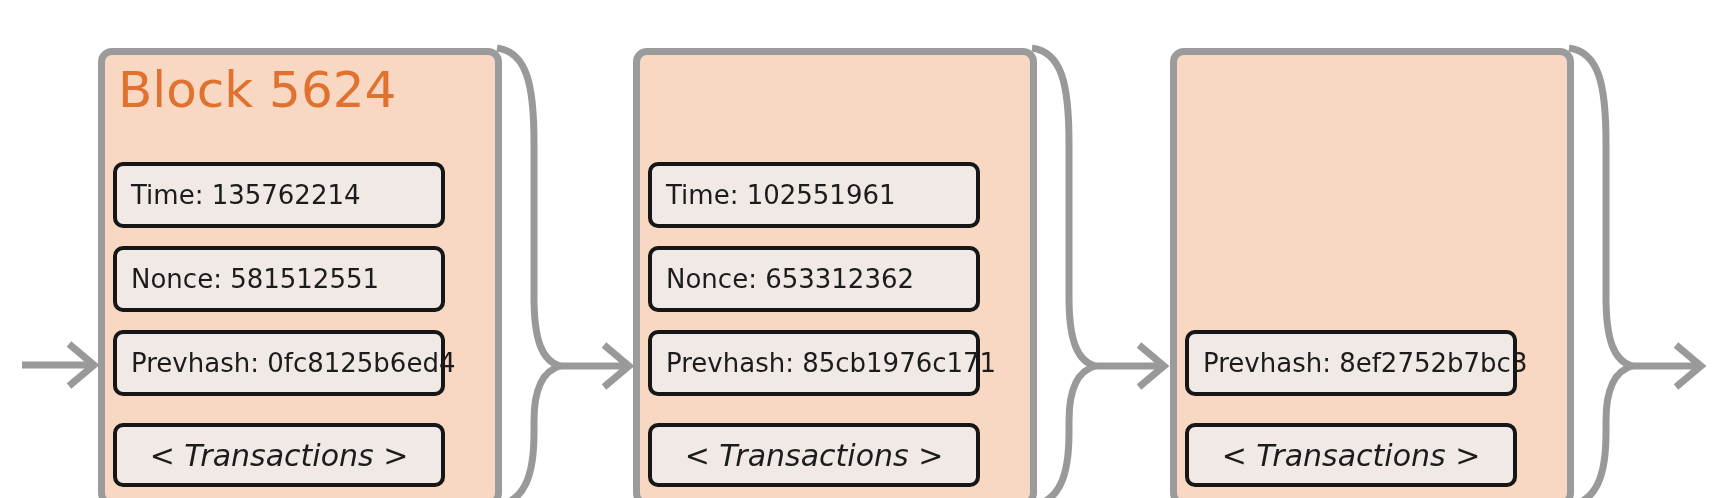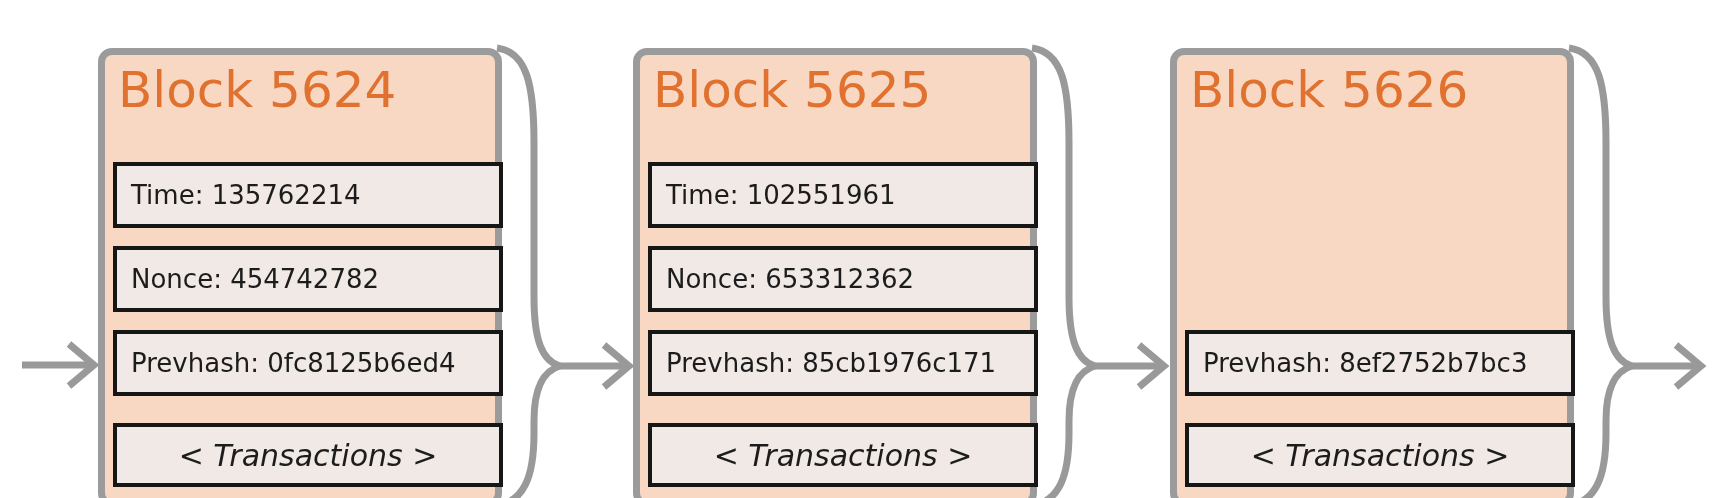--- a/index.html
+++ b/index.html
@@ -14,24 +14,24 @@
     background:var(--block-fill,#f8d8c2);
     border:7px solid var(--block-border,#9b9b9b);
     border-radius:14px;
   }
   .block-title{
     position:absolute;top:6px;left:13px;
     font-size:50px;line-height:58px;color:var(--title,#e0712e);
     white-space:nowrap;
   }
   .field{
-    position:absolute;left:8px;width:390px;height:66px;box-sizing:border-box;
+    position:absolute;left:8px;width:332px;height:66px;box-sizing:border-box;
     background:var(--field-fill,#f0e9e6);
     border:4px solid var(--field-border,#161616);
-    border-radius:0;
+    border-radius:10px;
     display:flex;align-items:center;padding-left:14px;
     font-size:26px;color:var(--field-text,#1c1c1c);
     white-space:nowrap;
   }
   .f-time{top:107px}
   .f-nonce{top:191px}
   .f-prev{top:275px}
   .f-tx{
     top:368px;height:64px;justify-content:center;padding-left:0;
     font-size:30px;cursor:pointer;font-style:italic;
@@ -65,32 +65,30 @@
     <g transform="translate(1072,0)">
       <path d="M 497 13 C 527 17 534 50 534 108 L 534 262 C 534 305 542 326 560 331 C 542 336 534 355 534 386 L 534 398 C 534 442 524 466 497 471"></path>
       <path d="M 560 331 H 626"></path>
       <path d="M 604 310 L 629 331 L 604 352"></path>
     </g>
   </svg>
 
   <div class="block b1">
     <div class="block-title">Block 5624</div>
     <div class="field f-time">Time: 135762214</div>
-    <div class="field f-nonce">Nonce: 454742782</div>
+    <div class="field f-nonce">Nonce: 581512551</div>
     <div class="field f-prev">Prevhash: 0fc8125b6ed4</div>
     <div class="field f-tx">&lt; Transactions &gt;</div>
   </div>
 
   <div class="block b2">
-    <div class="block-title">Block 5625</div>
     <div class="field f-time">Time: 102551961</div>
     <div class="field f-nonce">Nonce: 653312362</div>
     <div class="field f-prev">Prevhash: 85cb1976c171</div>
     <div class="field f-tx">&lt; Transactions &gt;</div>
   </div>
 
   <div class="block b3">
-    <div class="block-title">Block 5626</div>
     <div class="field f-prev">Prevhash: 8ef2752b7bc3</div>
     <div class="field f-tx">&lt; Transactions &gt;</div>
   </div>
 
 </div>
 
 </body></html>

